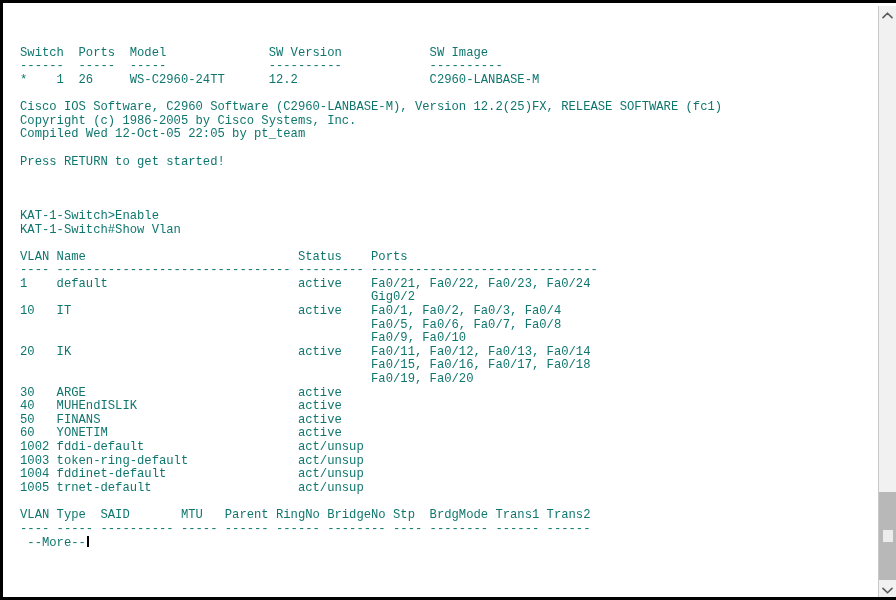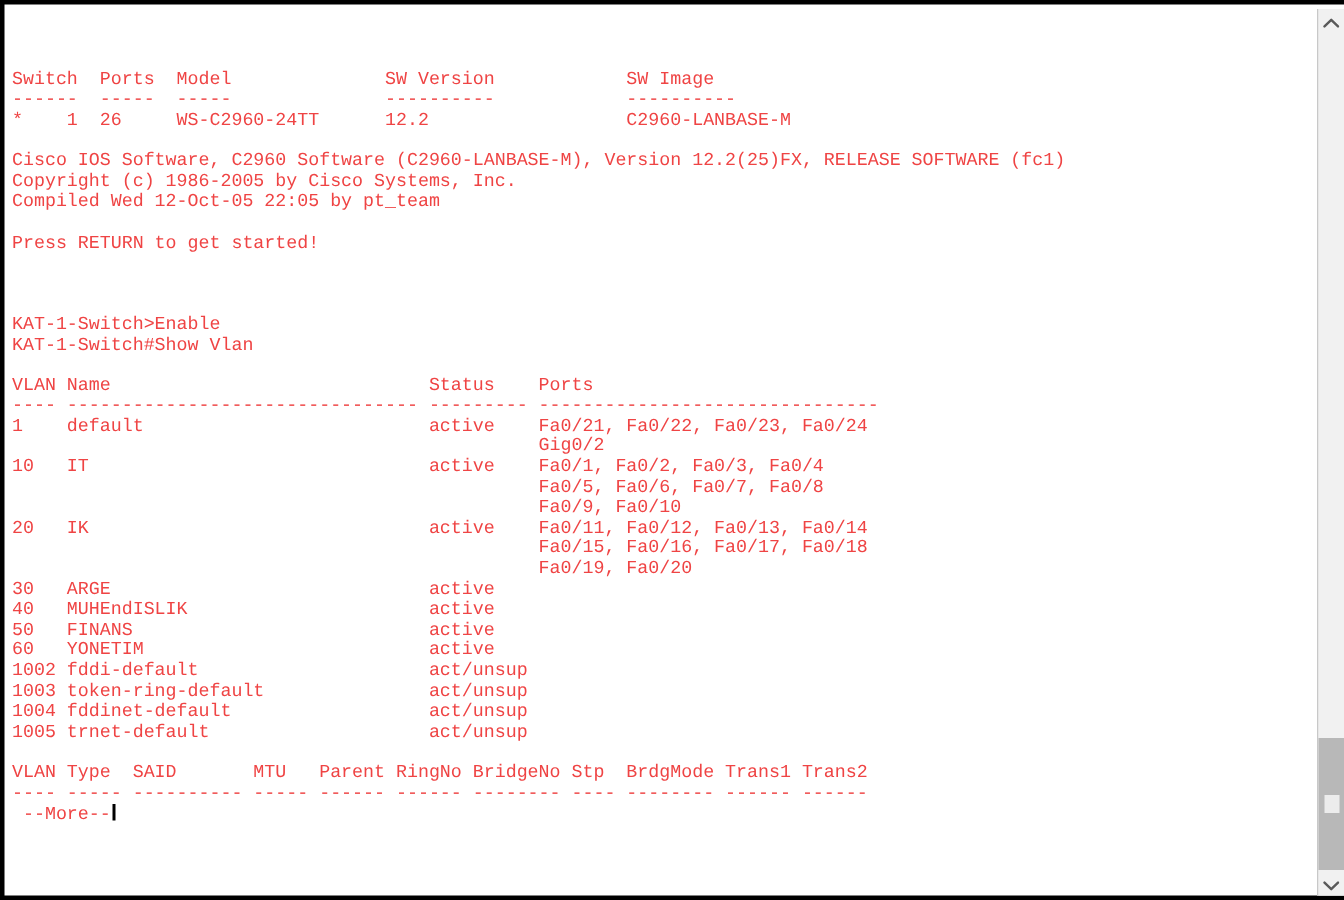--- a/index.html
+++ b/index.html
@@ -23,28 +23,28 @@
     background: #ffffff;
     border-top: 3px solid #000000;
     border-left: 3px solid #000000;
     border-right: 0;
     border-bottom: 3px solid #000000;
     overflow: hidden;
   }
 
   #terminal-output {
     position: absolute;
-    left: 5px;
+    left: 17px;
     top: 3px;
     width: 850px;
     height: 594px;
     font-family: "Liberation Mono", "DejaVu Sans Mono", monospace;
     font-size: 12.2px;
     line-height: 13.6px;
-    color: #ef4444;
+    color: #0f766e;
     white-space: pre;
     letter-spacing: 0px;
     overflow: hidden;
     -webkit-font-smoothing: none;
   }
 
   .term-line {
     height: 13.6px;
     white-space: pre;
   }

